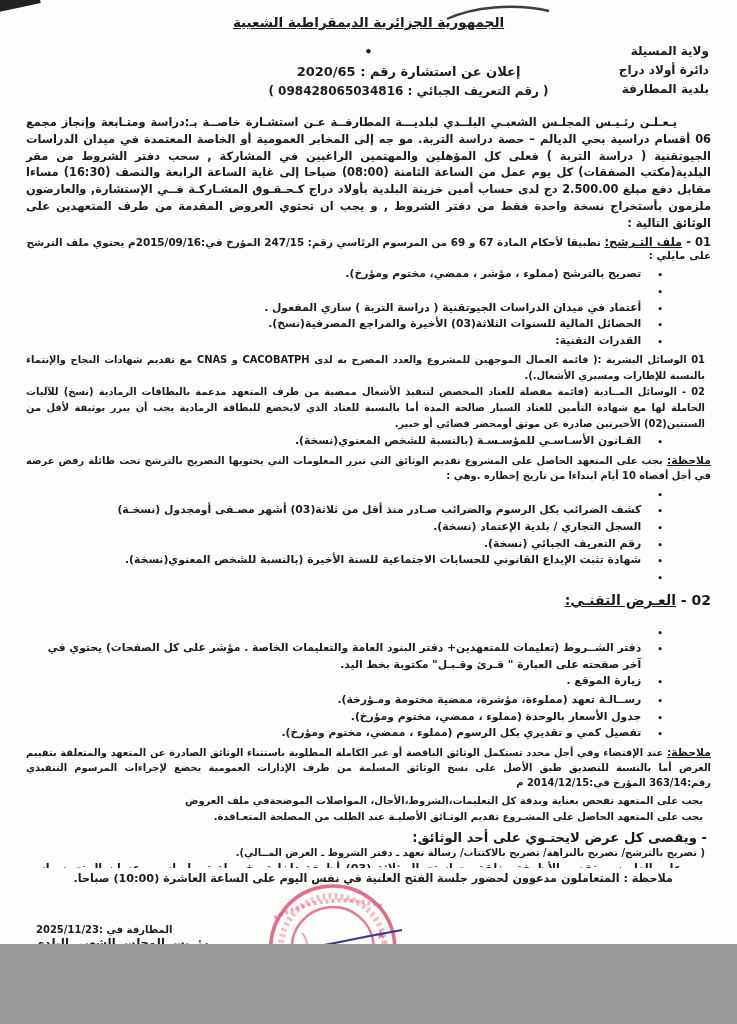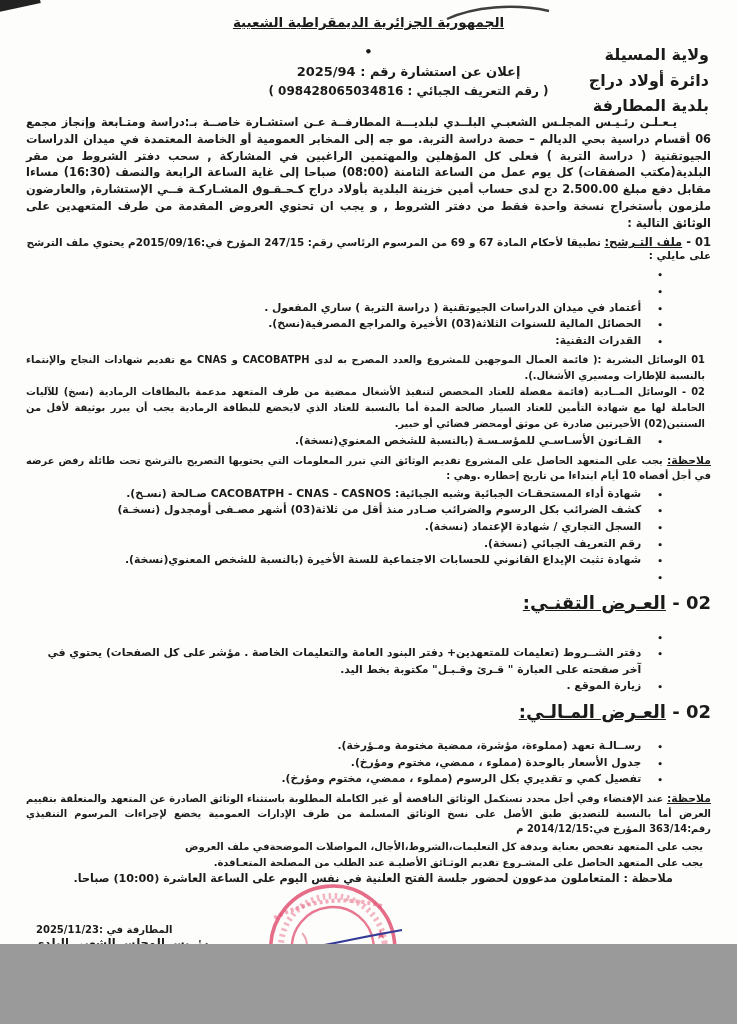--- a/index.html
+++ b/index.html
@@ -7,35 +7,35 @@
     width:737px;height:944px;margin:0 auto;position:relative;
     background:#fdfdfb;color:#1b1b1b;overflow:hidden;
     direction:rtl;font-family:"DejaVu Sans",sans-serif;
   }
   .content{padding:6px 26px 0 26px;position:relative;}
   .u{text-decoration:underline;}
   .corner-mark{position:absolute;left:-6px;top:-4px;width:46px;height:12px;background:#222;transform:rotate(-12deg);}
   .swoosh{position:absolute;left:445px;top:2px;}
   .republic{text-align:center;font-size:13.5px;font-weight:bold;text-decoration:underline;margin:8px 0 0 0;}
   .headzone{position:relative;height:82px;}
-  .gov{position:absolute;right:2px;top:12px;font-size:16px;font-weight:bold;line-height:1.6;text-align:right;}
+  .gov{position:absolute;right:2px;top:12px;font-size:12px;font-weight:bold;line-height:1.6;text-align:right;}
   .hdot{position:absolute;left:50%;top:14px;transform:translateX(-50%);font-size:13px;font-weight:bold;}
   .announce{position:absolute;left:0;right:0;top:34px;padding-left:80px;text-align:center;font-size:13px;font-weight:bold;}
   .taxid{position:absolute;left:0;right:0;top:54px;padding-left:80px;text-align:center;font-size:12px;font-weight:bold;}
   .intro{font-size:11.4px;font-weight:bold;text-align:justify;line-height:1.47;margin:2px 0 4px 0;text-indent:34px;}
   .sec1-head{font-size:10.4px;font-weight:bold;margin:2px 0 5px 0;}
   .sec1-head .hn{font-size:11.5px;}
   ul.blist{list-style:none;margin:1px 48px 2px 0;padding:0;font-size:10.8px;font-weight:bold;}
   ul.blist li{display:flex;gap:16px;line-height:1.52;align-items:flex-start;}
   ul.blist .bm{font-size:9px;margin-top:3px;}
   .gap-top{margin-top:12px;}
   .numpara{font-size:9.9px;font-weight:bold;line-height:1.6;margin:1px 6px 1px 0;text-align:justify;}
   .note{font-size:9.9px;font-weight:bold;line-height:1.5;margin:3px 0 2px 0;text-align:justify;}
   .note .lbl{text-decoration:underline;font-size:10.8px;}
-  .sec2-head{font-size:18px;font-weight:bold;margin:6px 0 16px 0;}
+  .sec2-head{font-size:14px;font-weight:bold;margin:6px 0 16px 0;}
   .plainline{font-size:10px;font-weight:bold;line-height:1.55;margin:1px 8px 1px 0;}
   .excl-head{font-size:13.2px;font-weight:bold;margin:5px 4px 2px 0;}
   .docs{font-size:9.9px;font-weight:bold;margin:0 6px 2px 0;}
   .env{font-size:11.2px;font-weight:bold;text-align:justify;line-height:1.55;margin:1px 0;}
   .env2{display:flex;justify-content:space-between;align-items:baseline;font-size:11.2px;font-weight:bold;padding-left:66px;line-height:1.55;}
   .envphrase{text-align:center;font-size:11.2px;font-weight:bold;margin:2px 0 3px 0;}
   .project{font-size:12.8px;font-weight:bold;margin:3px 12px 2px 0;}
   .deadline{font-size:11.3px;font-weight:bold;text-align:justify;line-height:1.5;margin:2px 0 0 0;}
   .footer{position:absolute;top:868px;left:0;right:0;height:156px;background:#fdfdfb;}
   .opening{font-size:11.2px;font-weight:bold;margin:4px 64px 0 0;padding-left:32px;}
@@ -58,31 +58,32 @@
   <div class="content">
     <div class="republic">الجمهورية الجزائرية الديمقراطية الشعبية</div>
 
     <div class="headzone">
       <div class="gov">
         <div>ولاية المسيلة</div>
         <div>دائرة أولاد دراج</div>
         <div>بلدية المطارفة</div>
       </div>
       <div class="hdot">•</div>
-      <div class="announce">إعلان عن استشارة رقم : 2025/94</div>
+      <div class="announce">إعلان عن استشارة رقم : 2020/65</div>
       <div class="taxid">( رقم التعريف الجبائي : 098428065034816 )</div>
     </div>
 
     <p class="intro">يـعـلـن رئـيـس المجلـس الشعبـي البلــدي لبلديـــة المطارفــة عـن استشـارة خاصــة بـ:دراسة ومتـابعة وإنجاز مجمع 06 أقسام دراسية بحي الديالم – حصة دراسة التربة. مو جه إلى المخابر العمومية أو الخاصة المعتمدة في ميدان الدراسات الجيوتقنية ( دراسة التربة ) فعلى كل المؤهلين والمهتمين الراغبين في المشاركة , سحب دفتر الشروط من مقر البلدية(مكتب الصفقات) كل يوم عمل من الساعة الثامنة (08:00) صباحا إلى غاية الساعة الرابعة والنصف (16:30) مساءا مقابل دفع مبلغ 2.500.00 دج لدى حساب أمين خزينة البلدية بأولاد دراج كـحـقـوق المشـاركـة فــي الإستشارة, والعارضون ملزمون بأستخراج نسخة واحدة فقط من دفتر الشروط , و يجب ان تحتوي العروض المقدمة من طرف المتعهدين على الوثائق التالية :</p>
 
     <p class="sec1-head"><span class="hn">01 - </span><span class="u hn">ملف التـرشح:</span><span> تطبيقا لأحكام المادة 67 و 69 من المرسوم الرئاسي رقم: 247/15 المؤرخ في:2015/09/16م يحتوي ملف الترشح على مايلي :</span></p>
 
     <ul class="blist">
       <li>
           <span class="bm">•</span>
+          <span>تصريح بالترشح (مملوء ، مؤشر ، ممضي، مختوم ومؤرخ).</span>
         </li>
       <li>
           <span class="bm">•</span>
         </li>
       <li>
           <span class="bm">•</span>
           <span>أعتماد في ميدان الدراسات الجيوتقنية ( دراسة التربة ) ساري المفعول .</span>
         </li>
       <li>
           <span class="bm">•</span>
@@ -102,29 +103,28 @@
           <span class="bm">•</span>
           <span>القـانون الأسـاسـي للمؤسـسـة (بالنسبة للشخص المعنوي(نسخة).</span>
         </li>
     </ul>
 
     <p class="note"><span class="lbl">ملاحظة:</span><span> يجب على المتعهد الحاصل على المشروع تقديم الوثائق التي تبرر المعلومات التي يحتويها التصريح بالترشح تحت طائلة رفض عرضه في أجل أقصاه 10 أيام ابتداءا من تاريخ إخطاره .وهي :</span></p>
 
     <ul class="blist gap-top">
       <li>
           <span class="bm">•</span>
-          <span>شهادة أداء المستحقـات الجبائية وشبه الجبائية: CACOBATPH - CNAS - CASNOS صـالحة (نسـخ).</span>
         </li>
       <li>
           <span class="bm">•</span>
           <span>كشف الضرائب بكل الرسوم والضرائب صـادر منذ أقل من ثلاثة(03) أشهر مصـفى أومجدول (نسخـة)</span>
         </li>
       <li>
           <span class="bm">•</span>
-          <span>السجل التجاري / شهادة الإعتماد (نسخة).</span>
+          <span>السجل التجاري / بلدية الإعتماد (نسخة).</span>
         </li>
       <li>
           <span class="bm">•</span>
           <span>رقم التعريف الجبائي (نسخة).</span>
         </li>
       <li>
           <span class="bm">•</span>
           <span>شهادة تثبت الإيداع القانوني للحسابات الاجتماعية للسنة الأخيرة (بالنسبة للشخص المعنوي(نسخة).</span>
         </li>
       <li>
@@ -141,21 +141,20 @@
       <li>
           <span class="bm">•</span>
           <span>دفتر الشــروط (تعليمات للمتعهدين+ دفتر البنود العامة والتعليمات الخاصة . مؤشر على كل الصفحات) يحتوي في آخر صفحته على العبارة " قـرئ وقـبـل" مكتوبة بخط اليد.</span>
         </li>
       <li>
           <span class="bm">•</span>
           <span>زيارة الموقع .</span>
         </li>
     </ul>
 
-    <p class="sec2-head"><span>02 - </span><span class="u">العـرض المـالـي:</span></p>
 
     <ul class="blist">
       <li>
           <span class="bm">•</span>
           <span>رســالـة تعهد (مملوءة، مؤشرة، ممضية مختومة ومـؤرخة).</span>
         </li>
       <li>
           <span class="bm">•</span>
           <span>جدول الأسعار بالوحدة (مملوء ، ممضي، مختوم ومؤرخ).</span>
         </li>

